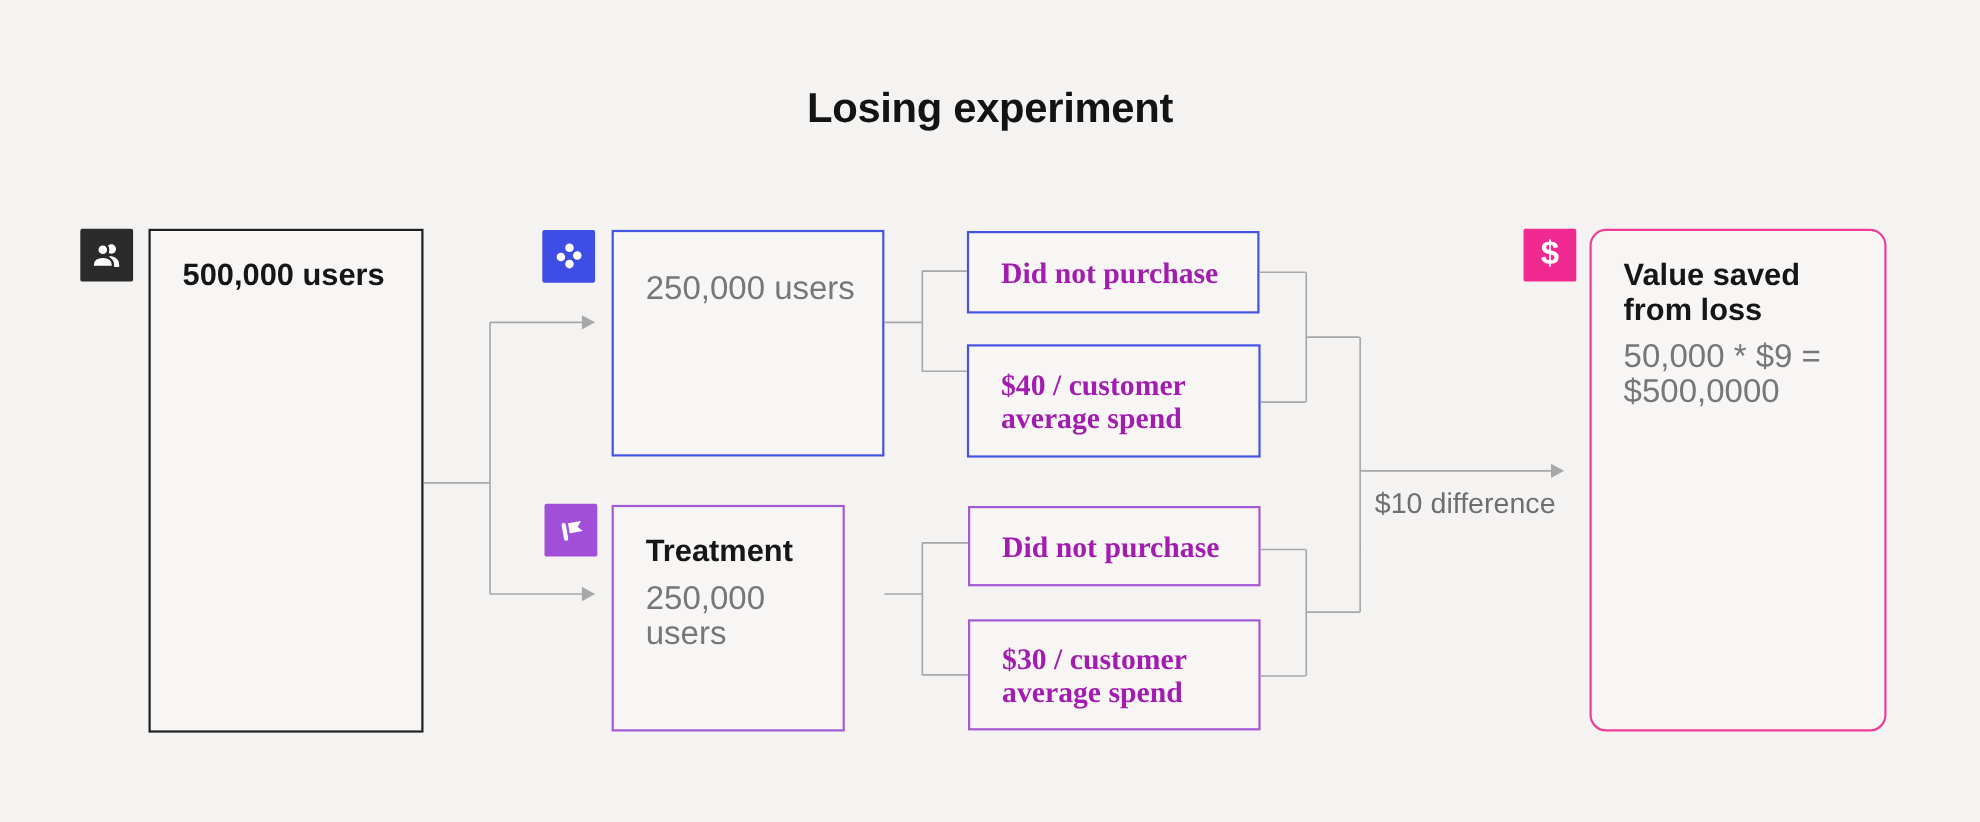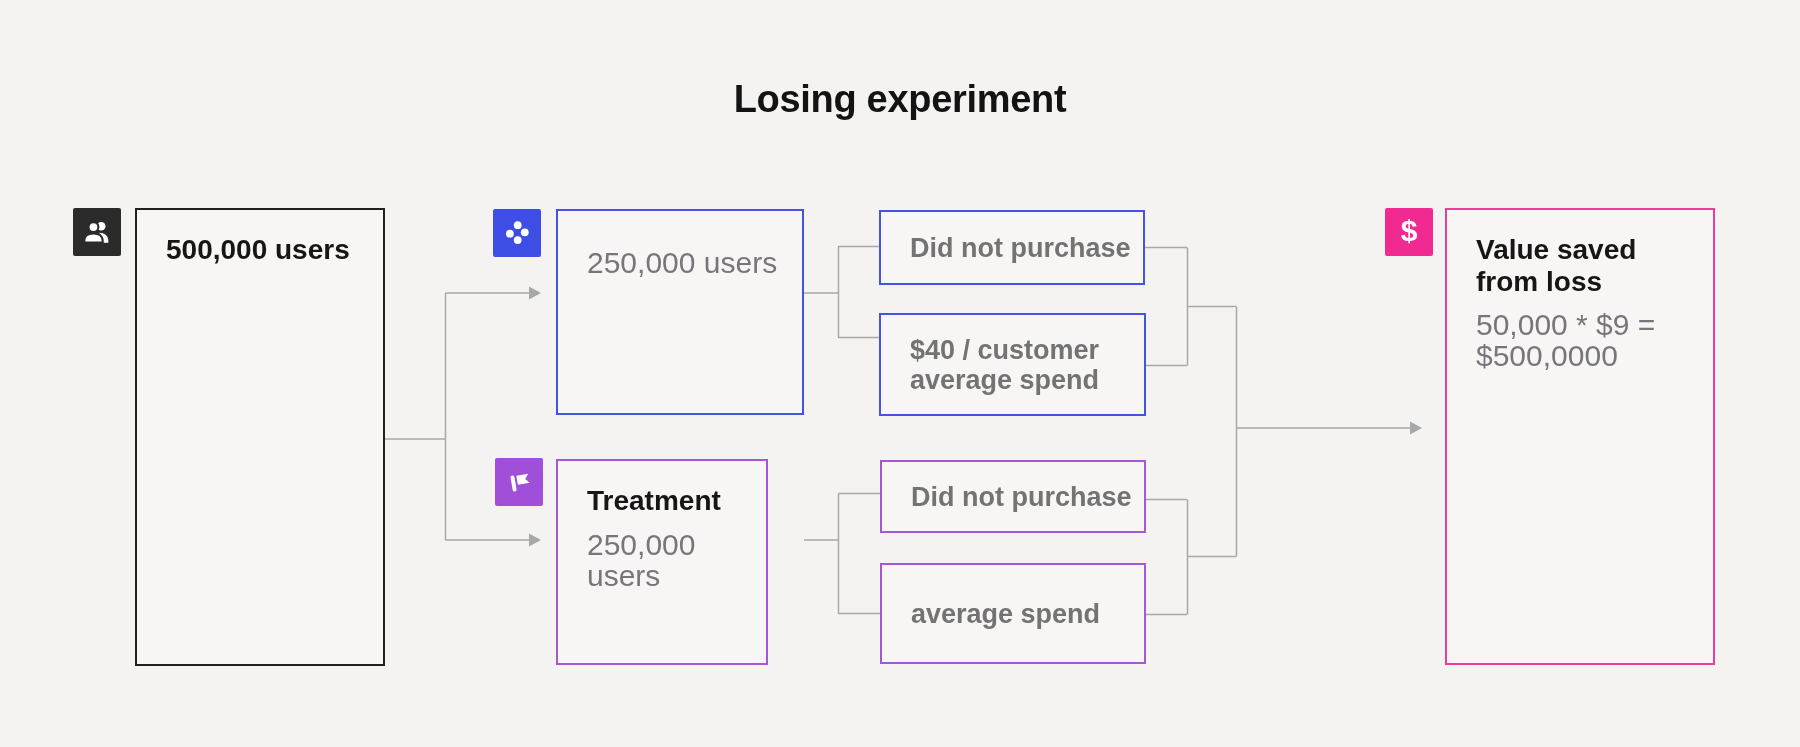--- a/index.html
+++ b/index.html
@@ -23,21 +23,21 @@
   .node.blue{border-color:#4353e2;}
   .node.purple{border-color:#a459d4;}
   .node.pink{border-color:#ee3d98;}
   .node-pad{padding:24px 8px 0 29px;}
   .node-title{font-size:28px;font-weight:700;color:#161616;line-height:32px;}
   .node-sub{font-size:30px;font-weight:400;color:#77767b;line-height:31px;margin-top:12px;}
   .leaf{
     display:flex;flex-direction:column;justify-content:center;
     padding-left:29px;box-sizing:border-box;
   }
-  .leaf-label{font-size:27px;font-weight:700;color:#737373;line-height:30px;}
+  .leaf-label{font-size:27px;font-weight:700;color:#a21caf;line-height:30px;font-family:Liberation Serif, serif;}
   .icon-tile{
     position:absolute;width:48px;height:48px;border-radius:2px;
     display:flex;align-items:center;justify-content:center;
   }
   .tile-dark{background:#2b2b2b;}
   .tile-blue{background:#3e4ee4;}
   .tile-purple{background:#a14ed9;}
   .tile-pink{background:#f02a90;}
   .dollar-glyph{
     color:#ffffff;font-size:30px;font-weight:700;line-height:1;
@@ -121,29 +121,31 @@
   <div class="node blue leaf" style="left:879px;top:313px;width:267px;height:103px;justify-content:center;">
     <div class="leaf-label">$40 / customer</div>
     <div class="leaf-label">average spend</div>
   </div>
 
   <div class="node purple leaf" style="left:880px;top:460px;width:266px;height:73px;">
     <div class="leaf-label">Did not purchase</div>
   </div>
 
   <div class="node purple leaf" style="left:880px;top:563px;width:266px;height:101px;">
+    <div class="leaf-label">$30 / customer</div>
     <div class="leaf-label">average spend</div>
   </div>
 
+  <div class="diff-label">$10 difference</div>
 
   <div class="icon-tile tile-pink" style="left:1385px;top:208px;">
     <span class="dollar-glyph">$</span>
   </div>
 
-  <div class="node pink" style="left:1445px;top:208px;width:270px;height:457px;">
+  <div class="node pink" style="left:1445px;top:208px;width:270px;height:457px;border-radius:15px;">
     <div class="node-pad">
       <div class="node-title">Value saved</div>
       <div class="node-title">from loss</div>
       <div class="node-sub" style="margin-top:11px;">50,000 * $9 =</div>
       <div class="node-sub" style="margin-top:0;">$500,0000</div>
     </div>
   </div>
 
 </div>
 

